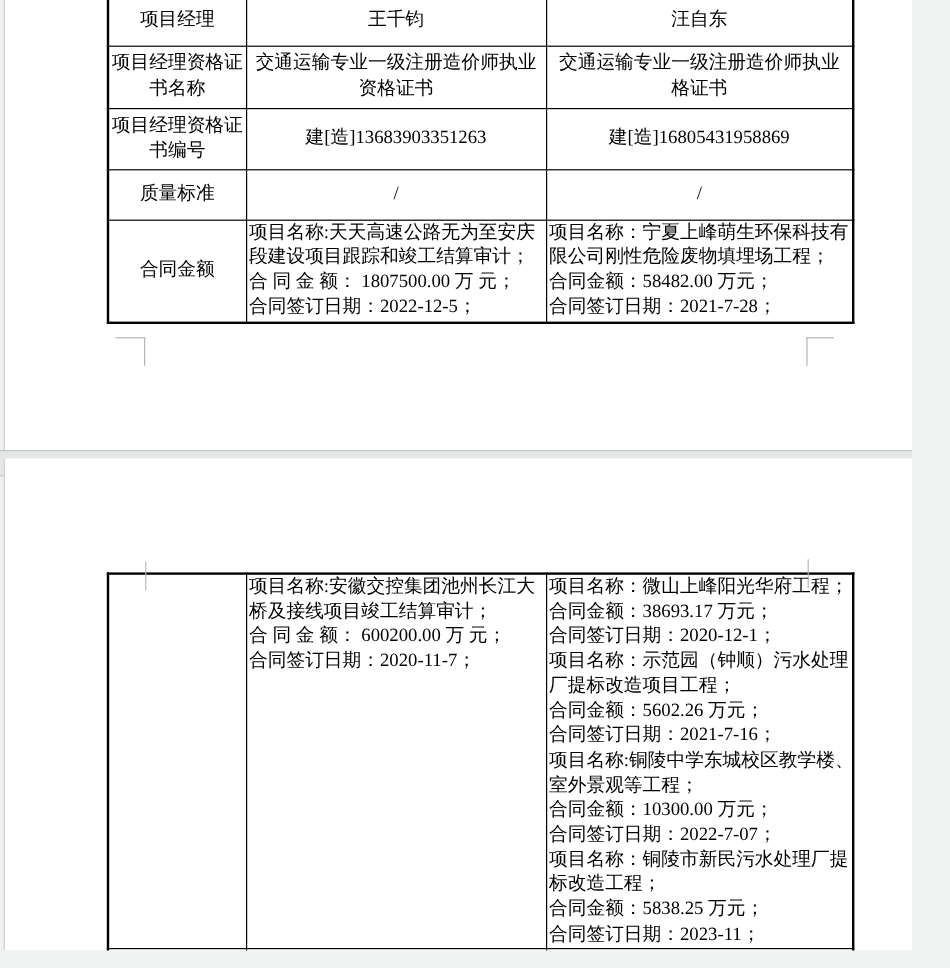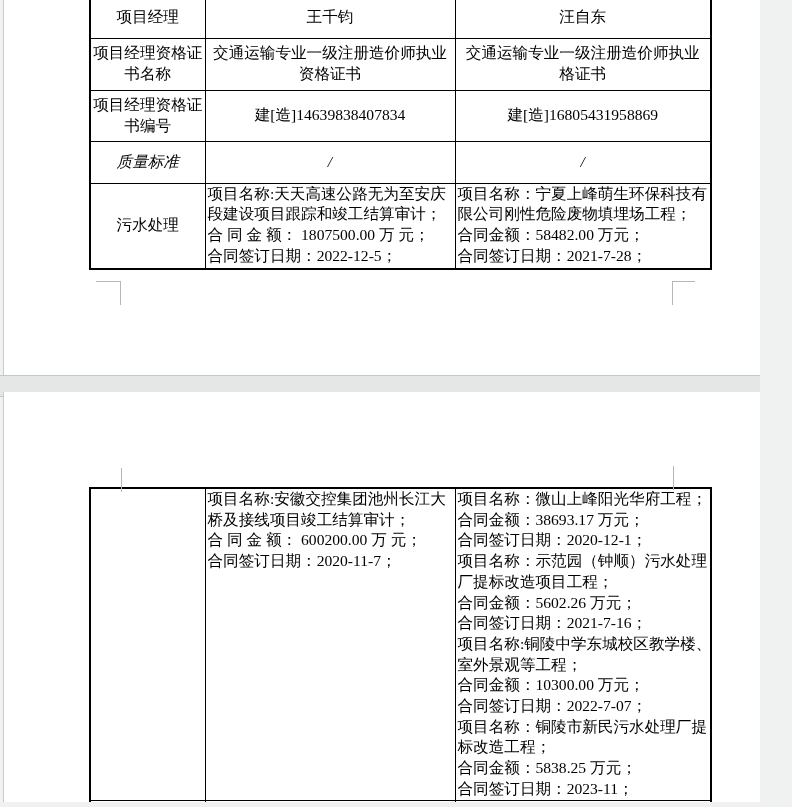--- a/index.html
+++ b/index.html
@@ -8,21 +8,21 @@
     font-family:"Liberation Serif","DejaVu Serif",serif;
     background:#f0f1f1;
   }
   #root{position:relative;width:760px;height:807px;overflow:hidden;}
 
   .page{
     position:absolute;left:3px;width:789px;background:#ffffff;
     border-left:1px solid #c9cccc;overflow:hidden;
   }
   #page1{top:0;height:375px;}
-  #page2{top:392px;height:410px;}
+  #page2{top:382px;height:410px;}
 
   #page-gap{
     position:absolute;left:0;top:375px;width:792px;height:22px;
     background:#e5e7e7;
     border-top:1px solid #c3c7c7;border-bottom:1px solid #c3c7c7;
     box-sizing:border-box;
   }
 
   table.doc{
     border-collapse:collapse;table-layout:fixed;
@@ -37,21 +37,21 @@
   }
   table.doc{border:2px solid #000;}
   #t1{position:absolute;left:85px;top:-5px;}
   #t2{position:absolute;left:85px;top:95px;}
 
   td.c{text-align:center;vertical-align:middle;}
   td.l{text-align:left;vertical-align:top;padding-top:1px;}
 
   
   tr.r0{height:42px;} tr.r1{height:52px;} tr.r2{height:51px;}
-  tr.r3{height:42px;font-style:italic;} tr.r4{height:86px;}
+  tr.r3{height:42px;} tr.r4{height:86px;}
   
   tr.big{height:311px;} tr.stub{height:30px;}
 
   .crop{position:absolute;background:#b5b8b8;}
   #m1h{left:96px;top:281px;width:25px;height:1px;}
   #m1v{left:120px;top:281px;width:1px;height:24px;}
   #m2h{left:672px;top:281px;width:23px;height:1px;}
   #m2v{left:672px;top:281px;width:1px;height:24px;}
   #m3v{left:121px;top:468px;width:1px;height:24px;}
   #m4v{left:673px;top:466px;width:1px;height:24px;}
@@ -78,30 +78,30 @@
           <td class="c">项目经理资格证
 书名称</td>
           <td class="c">交通运输专业一级注册造价师执业
 资格证书</td>
           <td class="c">交通运输专业一级注册造价师执业
 格证书</td>
         </tr>
         <tr class="r2">
           <td class="c">项目经理资格证
 书编号</td>
-          <td class="c">建[造]14639838407834</td>
+          <td class="c">建[造]13683903351263</td>
           <td class="c">建[造]16805431958869</td>
         </tr>
         <tr class="r3">
           <td class="c">质量标准</td>
           <td class="c">/</td>
           <td class="c">/</td>
         </tr>
         <tr class="r4">
-          <td class="c">污水处理</td>
+          <td class="c">合同金额</td>
           <td class="l">项目名称:天天高速公路无为至安庆
 段建设项目跟踪和竣工结算审计；
 合 同 金 额： 1807500.00 万 元；
 合同签订日期：2022-12-5；</td>
           <td class="l">项目名称：宁夏上峰萌生环保科技有
 限公司刚性危险废物填埋场工程；
 合同金额：58482.00 万元；
 合同签订日期：2021-7-28；</td>
         </tr>
       </tbody>

